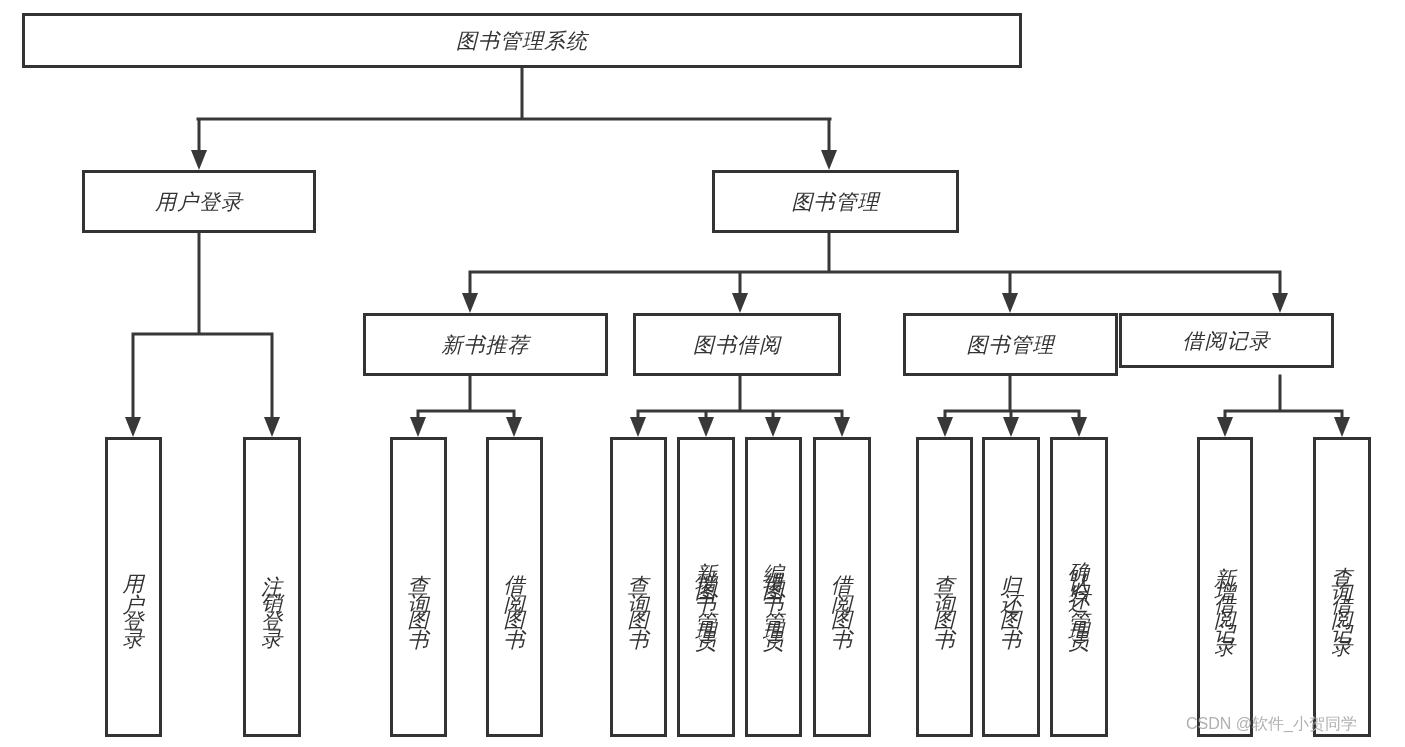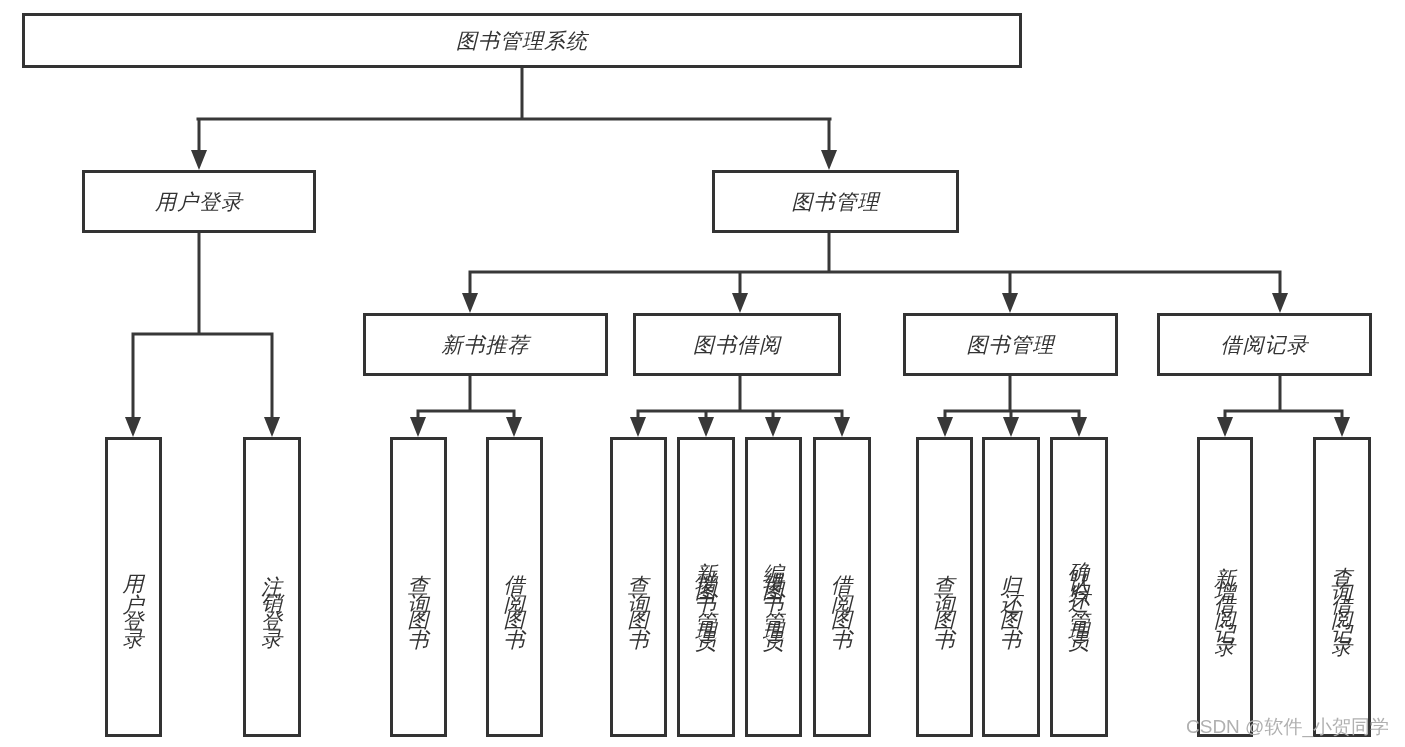--- a/index.html
+++ b/index.html
@@ -36,21 +36,21 @@
     text-orientation:mixed;
     white-space:nowrap;
     line-height:1;
   }
   .sp4{letter-spacing:18px;padding-top:14px;}
   .sp6{letter-spacing:14px;padding-top:10px;}
   .sp9{letter-spacing:10px;padding-top:6px;}
   .watermark{
     position:absolute;z-index:3;
     left:1186px;top:714px;
-    font-size:19px;
+    font-size:16px;
     color:var(--watermark);
     white-space:nowrap;
   }
 </style>
 </head>
 <body>
 
 <div class="stage">
 
   <svg class="wires" width="1405" height="747" viewBox="0 0 1405 747" aria-hidden="true">
@@ -112,21 +112,21 @@
 
   <div class="box hbox" style="left:363px;top:313px;width:245px;height:63px">
     <span>新书推荐</span>
   </div>
   <div class="box hbox" style="left:633px;top:313px;width:208px;height:63px">
     <span>图书借阅</span>
   </div>
   <div class="box hbox" style="left:903px;top:313px;width:215px;height:63px">
     <span>图书管理</span>
   </div>
-  <div class="box hbox" style="left:1157px;top:313px;width:215px;height:63px">
+  <div class="box hbox" style="left:1119px;top:313px;width:215px;height:55px">
     <span>借阅记录</span>
   </div>
 
   <div class="box vbox" style="left:105px;top:437px;width:57px;height:300px">
     <span class="vtext sp4">用户登录</span>
   </div>
   <div class="box vbox" style="left:243px;top:437px;width:58px;height:300px">
     <span class="vtext sp4">注销登录</span>
   </div>
 

